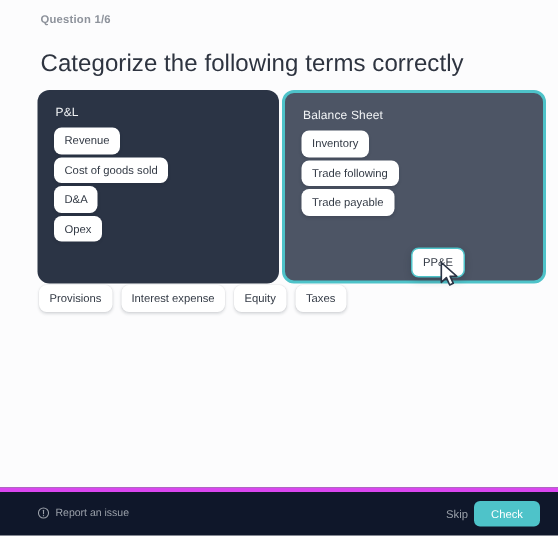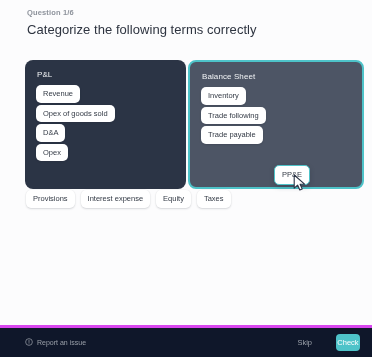--- a/index.html
+++ b/index.html
@@ -43,22 +43,22 @@
     top: 8px;
     font-size: 7.5px;
     font-weight: bold;
     color: #8d929b;
     letter-spacing: 0.15px;
   }
 
   .prompt-title {
     position: absolute;
     left: 27px;
-    top: 22px;
-    font-size: 13px;
+    top: 34px;
+    font-size: 16px;
     color: #2e3440;
     letter-spacing: 0.05px;
   }
 
   
   .cards-row {
     position: absolute;
     left: 25px;
     top: 46px;
     width: 322px;
@@ -200,21 +200,21 @@
     border: none;
     padding: 0;
     font-family: inherit;
     cursor: pointer;
   }
 
   .check-btn {
     position: absolute;
     right: 12px;
     top: 6px;
-    width: 24px;
+    width: 44px;
     height: 17px;
     border: none;
     border-radius: 4px;
     background: #4ec3c9;
     color: #ffffff;
     font-size: 7.5px;
     font-family: inherit;
     cursor: pointer;
     line-height: 17px;
     padding: 0;
@@ -231,21 +231,21 @@
     <div class="question-counter">Question 1/6</div>
 
     <div class="prompt-title">Categorize the following terms correctly</div>
 
     <div class="cards-row">
 
       <div class="cat-card left">
         <div class="cat-title">P&amp;L</div>
         <div class="chip-stack">
           <span class="chip">Revenue</span>
-          <span class="chip">Opex of goods sold</span>
+          <span class="chip">Cost of goods sold</span>
           <span class="chip">D&amp;A</span>
           <span class="chip">Opex</span>
         </div>
       </div>
 
       <div class="cat-card right">
         <div class="cat-title">Balance Sheet</div>
         <div class="chip-stack">
           <span class="chip">Inventory</span>
           <span class="chip">Trade following</span>

